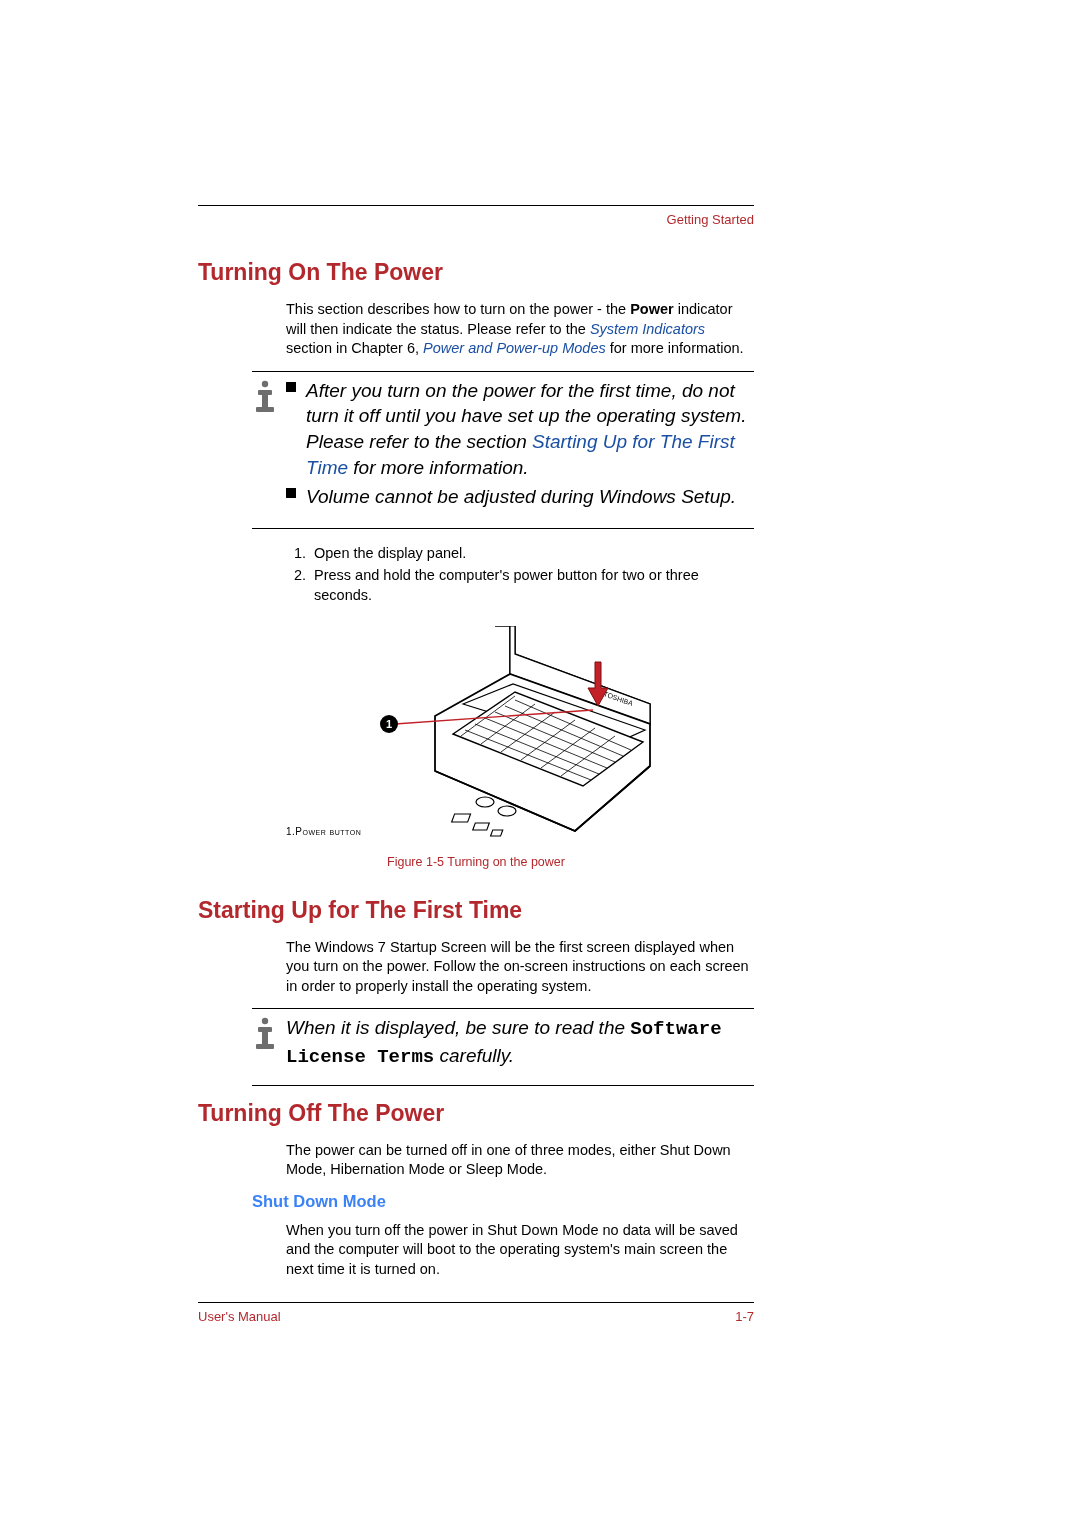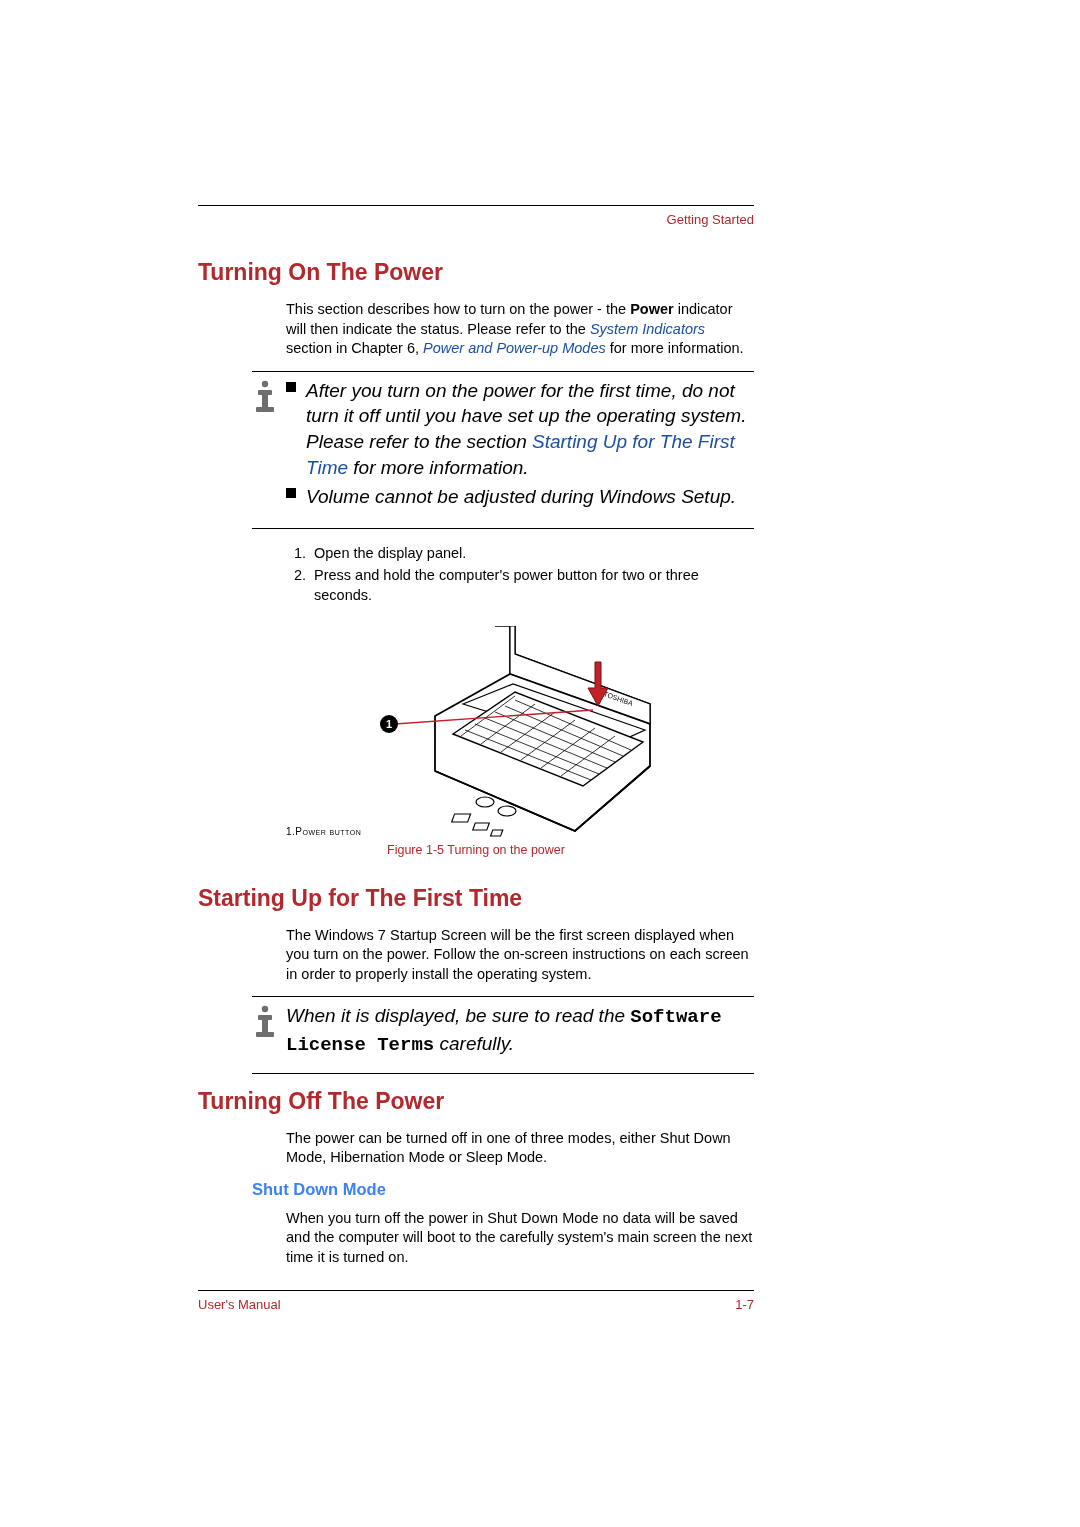--- a/index.html
+++ b/index.html
@@ -97,21 +97,21 @@
     display: block;
     margin: 0 auto 10px auto;
     width: 290px;
     height: 212px;
   }
   .figure-legend {
     font-size: 10px;
     letter-spacing: 0.5px;
     font-variant: small-caps;
     margin-top: -22px;
-    margin-bottom: 6px;
+    margin-bottom: 18px;
   }
   .figure-caption {
     color: #b3282d;
     font-size: 12.5px;
     text-align: center;
     margin-bottom: 28px;
   }
   h3.sub-heading {
     color: #3b82f6;
     font-size: 16.5px;
@@ -265,21 +265,21 @@
         <span>When it is displayed, be sure to read the </span><span class="mono">Software License Terms</span><span> carefully.</span>
       </div>
     </div>
   </div>
   <hr class="note-line-bottom">
 
   <h2 class="section-heading" style="margin-top:10px">Turning Off The Power</h2>
   <p class="body-block">The power can be turned off in one of three modes, either Shut Down Mode, Hibernation Mode or Sleep Mode.</p>
 
   <h3 class="sub-heading">Shut Down Mode</h3>
-  <p class="body-block">When you turn off the power in Shut Down Mode no data will be saved and the computer will boot to the carefully system's main screen the next time it is turned on.</p>
+  <p class="body-block">When you turn off the power in Shut Down Mode no data will be saved and the computer will boot to the operating system's main screen the next time it is turned on.</p>
 
   <div style="height:10px"></div>
   <hr class="footer-hr">
   <div class="footer-row">
     <span>User's Manual</span>
     <span>1-7</span>
   </div>
 </div>
 
 </body></html>

